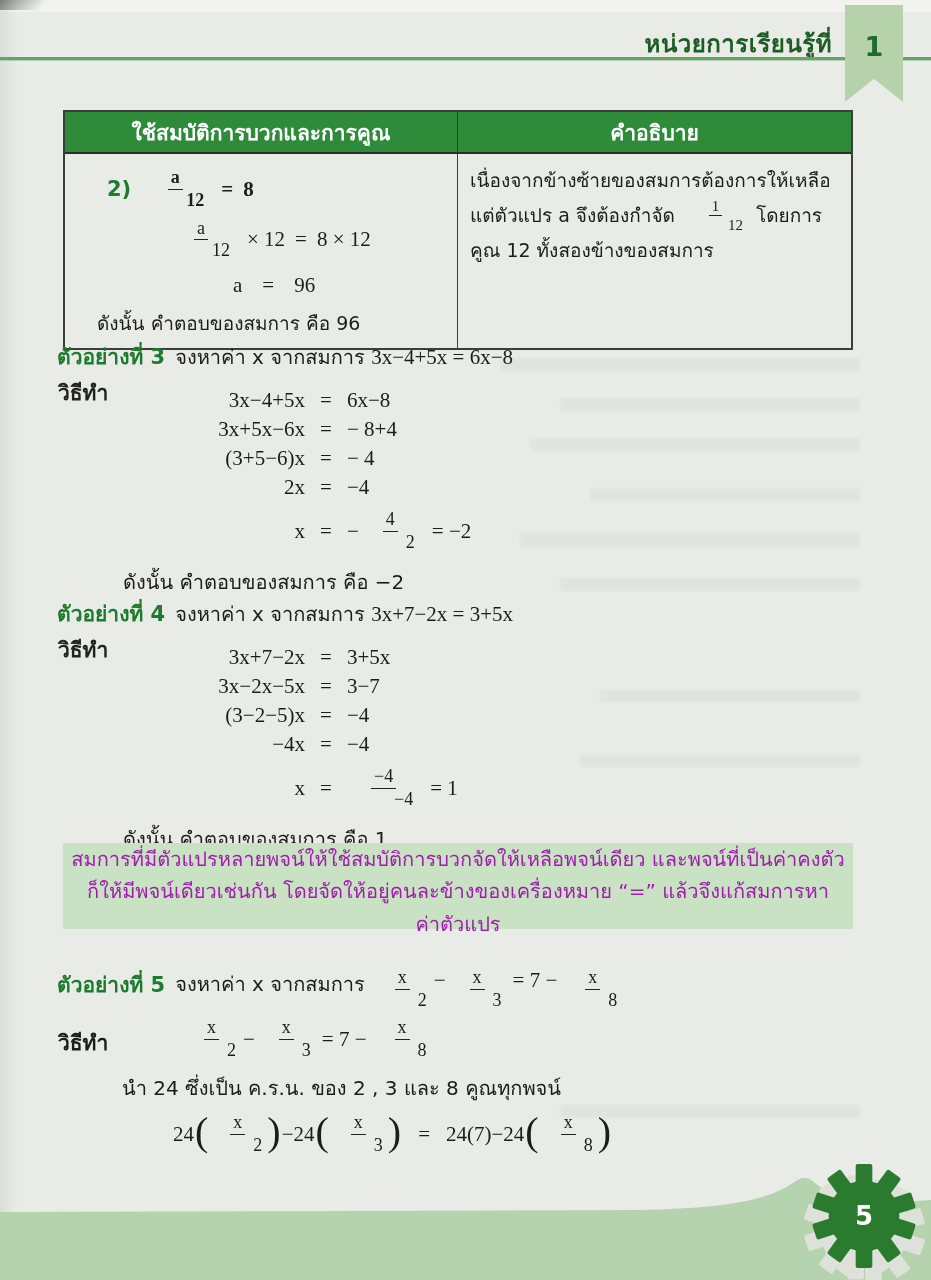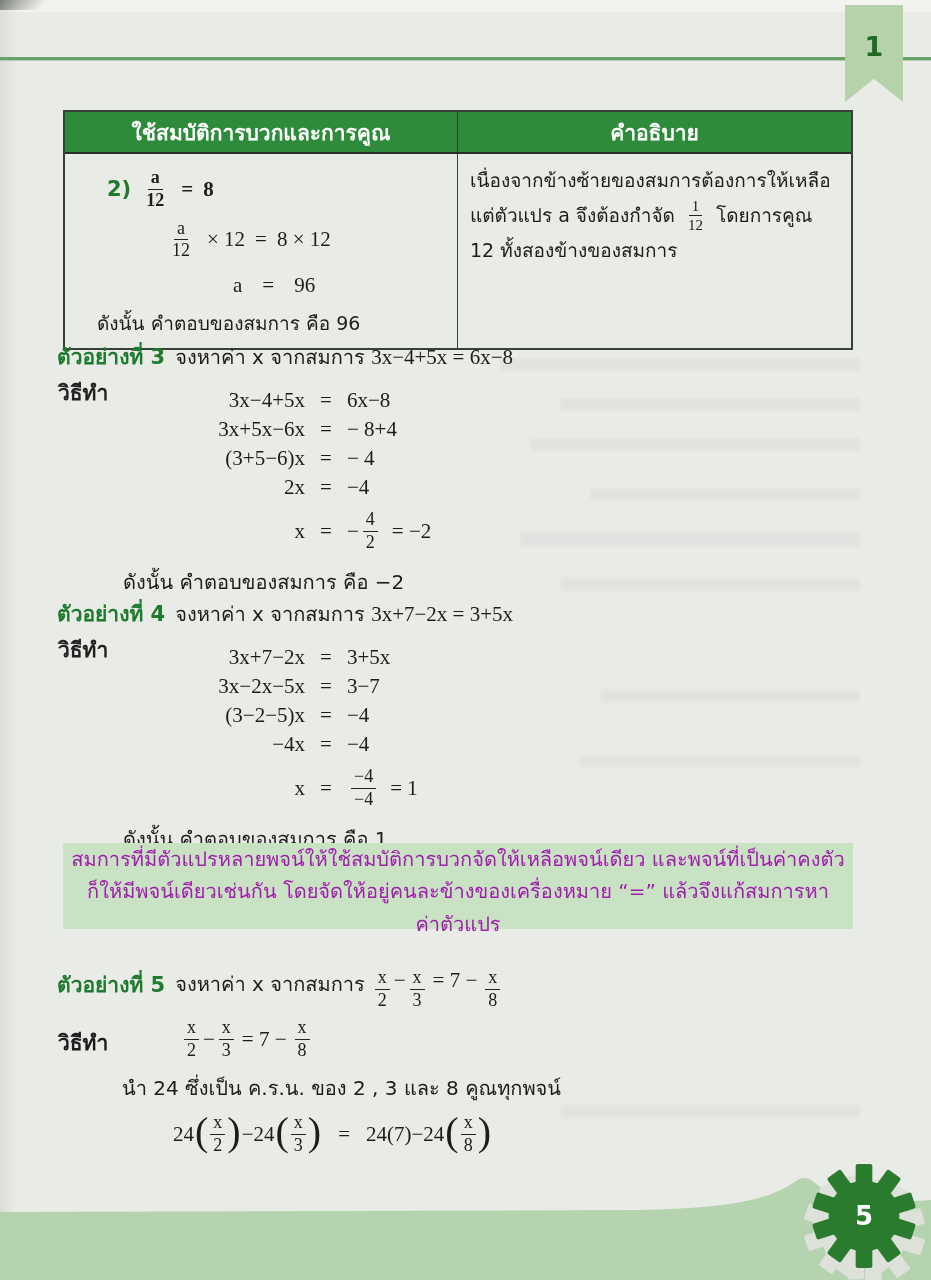--- a/index.html
+++ b/index.html
@@ -31,21 +31,21 @@
   .unit-ribbon span {
     display:block; text-align:center; margin-top:26px;
     font-size:27px; font-weight:bold; color:#1d6b27;
   }
 
   
   .frac { display:inline-flex; flex-direction:column; align-items:center;
     vertical-align:middle; line-height:1.1; margin:0 4px;
     font-family:"Liberation Serif", serif; }
   .frac .fnum { padding:0 3px 1px; border-bottom:1.6px solid #222; }
-  .frac .fden { padding:1px 3px 0; }
+  .frac .fden { padding:1px 3px 0;margin-left:40px; }
   .frac-sm { font-size:15px; }
   .frac-md { font-size:18px; }
 
   
   .prop-table { position:absolute; top:110px; left:63px; width:790px;
     border:2px solid #3a3f3a; background:#e9ece6; }
   .pt-header { display:flex; background:#2e8b3a; border-bottom:2px solid #2a2f2a; }
   .pt-h-cell { height:40px; display:flex; align-items:center; justify-content:center;
     color:#fff; font-size:21px; font-weight:600; }
   .pt-h-left { width:393px; border-right:1.5px solid #244a28; }
@@ -106,20 +106,21 @@
     border-radius:3px; }
 </style>
 </head>
 <body>
 
 <div class="page">
   <div class="top-strip"></div>
   <div class="left-edge"></div>
   <div class="corner-shadow"></div>
 
+  <div class="header-title">หน่วยการเรียนรู้ที่</div>
   <div class="header-rule"></div>
   <div class="unit-ribbon">
     <span>1</span>
   </div>
 
   <div class="prop-table">
     <div class="pt-header">
       <div class="pt-h-cell pt-h-left">ใช้สมบัติการบวกและการคูณ</div>
       <div class="pt-h-cell pt-h-right">คำอธิบาย</div>
     </div>

